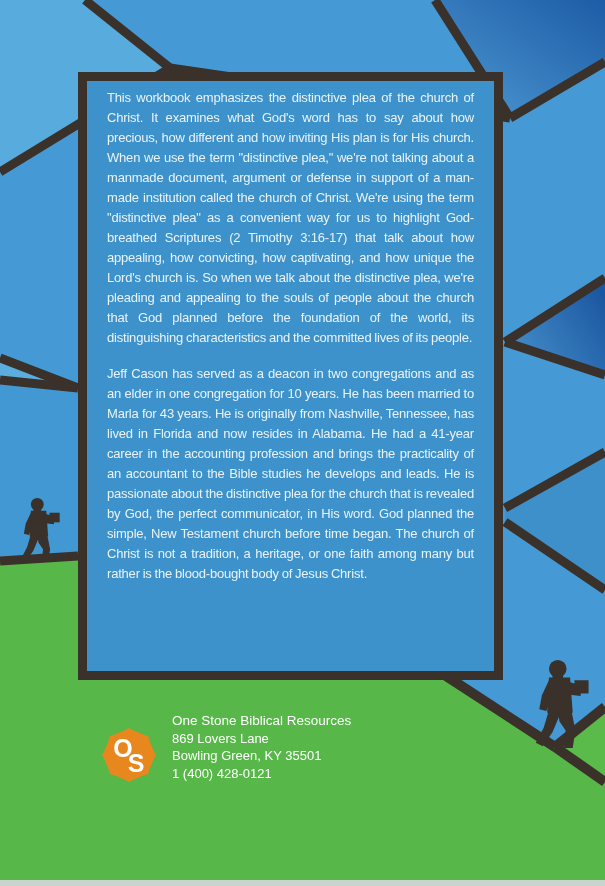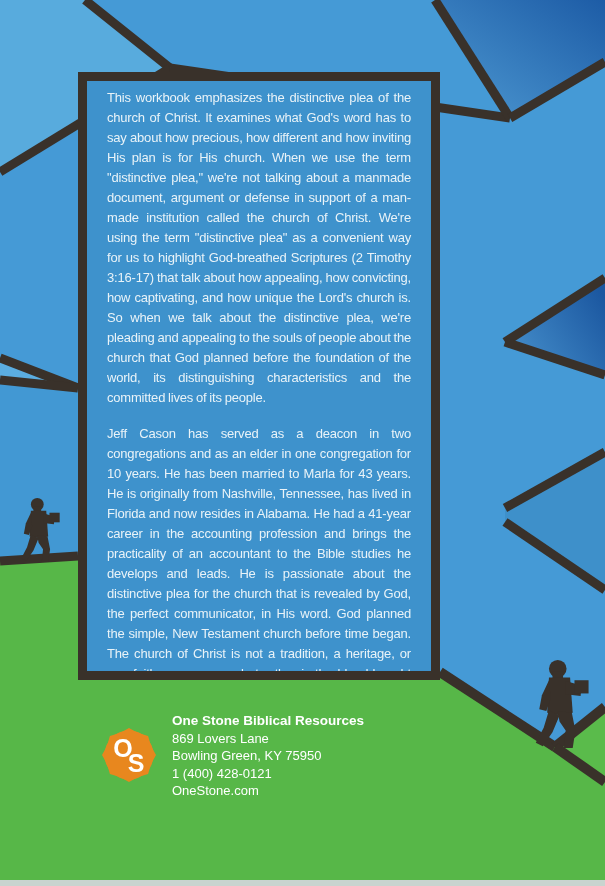--- a/index.html
+++ b/index.html
@@ -7,21 +7,21 @@
     position:relative;
     width:605px;height:886px;
     overflow:hidden;
     background:#459ad6;
     font-family:"Liberation Sans", sans-serif;
   }
   .bg{position:absolute;left:0;top:0;width:605px;height:886px;display:block;}
   .synopsis-box{
     position:absolute;
     left:78px;top:72px;
-    width:362px;height:608px;
+    width:425px;height:608px;
     box-sizing:border-box;
     border:9px solid #39312a;
     background:#3e92cc;
     padding:7px 20px 6px 20px;
     overflow:hidden;
   }
   .synopsis-box p{
     margin:0 0 16px 0;
     color:#e9f3f8;
     font-size:13px;
@@ -32,21 +32,21 @@
   }
   .publisher{
     position:absolute;
     left:100px;top:712px;
     display:flex;
     align-items:flex-start;
     gap:14px;
   }
   .logo-badge{display:block;margin-top:14px;}
   .pub-text{color:#ffffff;font-size:13px;line-height:17.5px;}
-  .pub-name{font-weight:bold;font-size:13.5px;}
+  .pub-name{font-weight:normal;font-size:13.5px;}
   .bottom-edge{
     position:absolute;left:0;bottom:0;
     width:605px;height:6px;
     background:#c9d4cf;
   }
 </style>
 </head>
 <body>
 
 <div class="cover">
@@ -115,20 +115,19 @@
   <div class="publisher">
     <svg class="logo-badge" width="58" height="58" viewBox="-29 -29 58 58" xmlns="http://www.w3.org/2000/svg">
       <polygon fill="#e8871e" points="27,0 22,9.1 19.1,19.1 9.1,22 0,27 -9.1,22 -19.1,19.1 -22,9.1 -27,0 -22,-9.1 -19.1,-19.1 -9.1,-22 0,-27 9.1,-22 19.1,-19.1 22,-9.1"></polygon>
       <circle fill="#e8871e" cx="0" cy="0" r="24.5"></circle>
       <text x="-6" y="2" text-anchor="middle" fill="#ffffff" font-family="Liberation Sans, sans-serif" font-size="25" font-weight="bold">O</text>
       <text x="7" y="17" text-anchor="middle" fill="#ffffff" stroke="#e8871e" stroke-width="1.5" paint-order="stroke" font-family="Liberation Sans, sans-serif" font-size="25" font-weight="bold">S</text>
     </svg>
     <div class="pub-text">
       <div class="pub-name">One Stone Biblical Resources</div>
       <div>869 Lovers Lane</div>
-      <div>Bowling Green, KY 75950</div>
+      <div>Bowling Green, KY 35501</div>
       <div>1 (400) 428-0121</div>
-      <div>OneStone.com</div>
     </div>
   </div>
 
   <div class="bottom-edge"></div>
 </div>
 
 </body></html>

